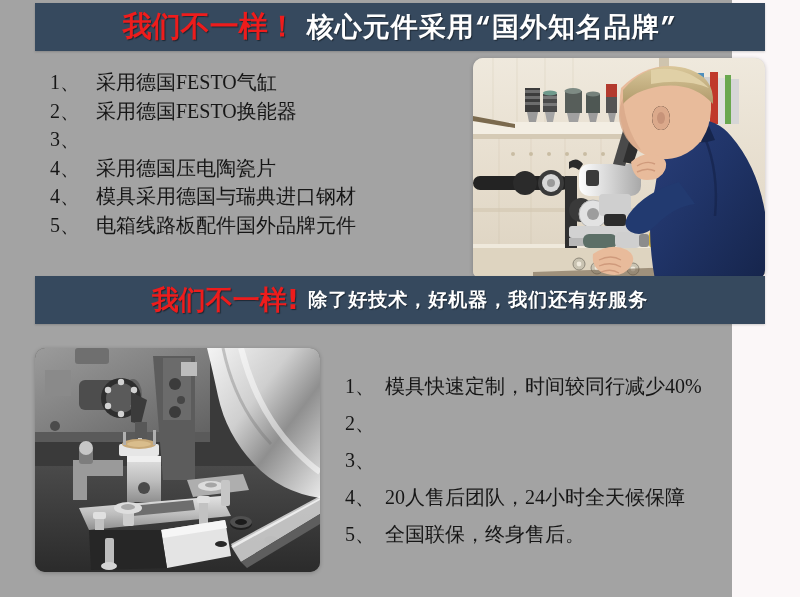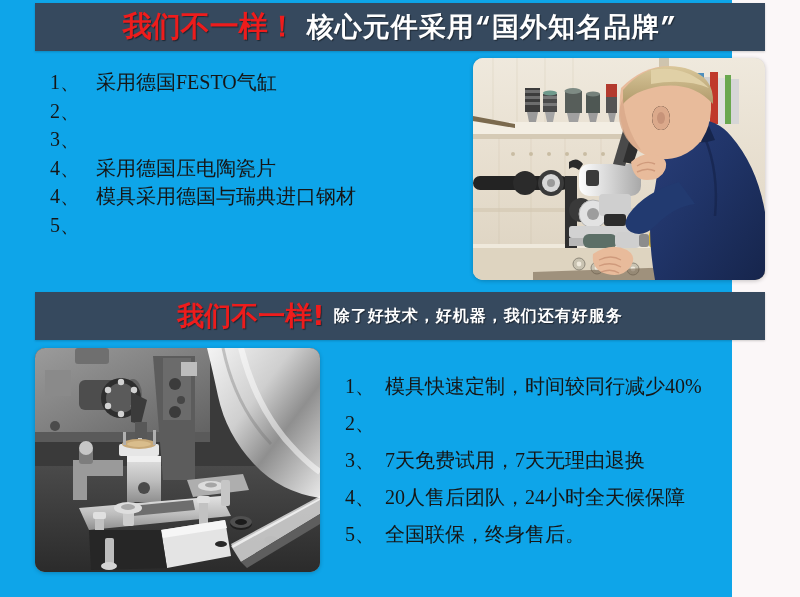--- a/index.html
+++ b/index.html
@@ -11,60 +11,60 @@
     height: 597px;
     background: #fbf7f8;
     font-family: "Liberation Serif", "DejaVu Serif", serif;
     overflow: hidden;
     position: relative;
   }
   .page {
     position: relative;
     width: 732px;
     height: 597px;
-    background: #0ea5e9;
+    background: #a3a3a3;
   }
 
   
   .banner {
     position: absolute;
     left: 35px;
     width: 730px;
     height: 48px;
     background: #36495e;
     box-sizing: border-box;
     display: flex;
     align-items: center;
     justify-content: center;
     white-space: nowrap;
     box-shadow: 0 1px 2px rgba(0,0,0,0.18);
   }
   .banner-1 { top: 3px; }
-  .banner-2 { top: 292px; }
+  .banner-2 { top: 276px; }
 
   .banner-red {
     color: #ee1c1c;
     font-family: "DejaVu Sans", "Liberation Sans", sans-serif;
     font-weight: bold;
     font-size: 29px;
     letter-spacing: 0px;
     text-shadow: 1px 1px 1px rgba(0,0,0,0.45);
   }
   .banner-2 .banner-red { font-size: 27px; }
 
   .banner-white {
     color: #ffffff;
     font-family: Liberation Mono, monospace;
     font-weight: bold;
     font-size: 27px;
     margin-left: 10px;
     letter-spacing: 1px;
     text-shadow: 1px 1px 1px rgba(0,0,0,0.45);
   }
-  .banner-2 .banner-white { font-size: 16px; margin-left: 9px; }
+  .banner-2 .banner-white { font-size: 19px; margin-left: 9px; }
 
   
   .list {
     position: absolute;
     margin: 0;
     padding: 0;
     list-style: none;
     color: #161616;
   }
   .list li {
@@ -130,34 +130,36 @@
     <span class="banner-white">核心元件采用“国外知名品牌”</span>
   </div>
 
   <ul class="list list-components">
     <li>
       <span class="num">1、</span>
       <span class="txt">采用德国FESTO气缸</span>
     </li>
     <li>
       <span class="num">2、</span>
+      <span class="txt">采用德国FESTO换能器</span>
     </li>
     <li>
       <span class="num">3、</span>
     </li>
     <li>
       <span class="num">4、</span>
       <span class="txt">采用德国压电陶瓷片</span>
     </li>
     <li>
       <span class="num">4、</span>
       <span class="txt">模具采用德国与瑞典进口钢材</span>
     </li>
     <li>
       <span class="num">5、</span>
+      <span class="txt">电箱线路板配件国外品牌元件</span>
     </li>
   </ul>
 
   <div class="photo photo-lab">
     <svg viewBox="0 0 292 222" preserveAspectRatio="none">
       <defs>
         <linearGradient id="wallg" x1="0" y1="0" x2="0" y2="1">
           <stop offset="0%" stop-color="#efe9dd"></stop>
           <stop offset="55%" stop-color="#e6ddcd"></stop>
           <stop offset="100%" stop-color="#dcd2c0"></stop>
@@ -469,21 +471,20 @@
   <ul class="list list-services">
     <li>
       <span class="num">1、</span>
       <span class="txt">模具快速定制，时间较同行减少40%</span>
     </li>
     <li>
       <span class="num">2、</span>
     </li>
     <li>
       <span class="num">3、</span>
-      <span class="txt">7天免费试用，7天无理由退换</span>
     </li>
     <li>
       <span class="num">4、</span>
       <span class="txt">20人售后团队，24小时全天候保障</span>
     </li>
     <li>
       <span class="num">5、</span>
       <span class="txt">全国联保，终身售后。</span>
     </li>
   </ul>

